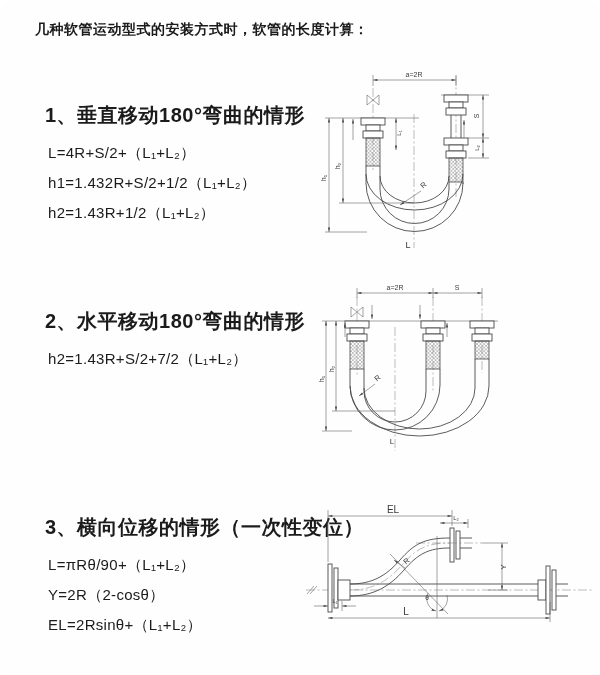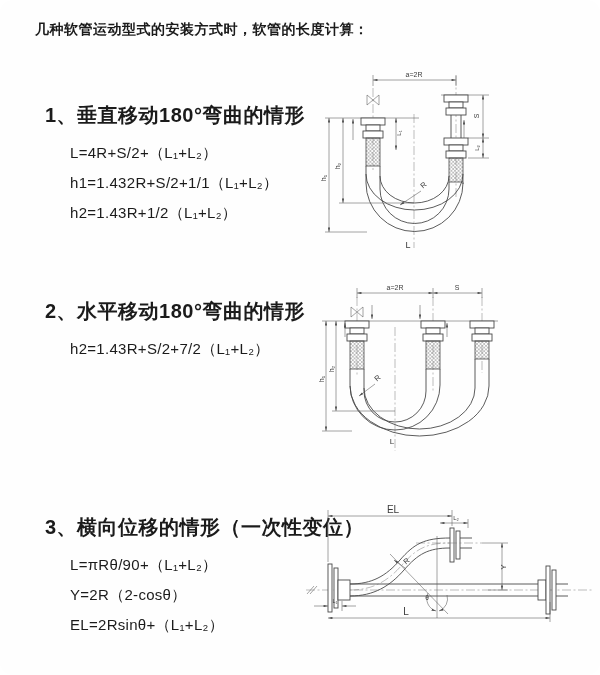--- a/index.html
+++ b/index.html
@@ -1,23 +1,23 @@
 <!DOCTYPE html>
 <html><head>
 <meta charset="utf-8">
 <style>
   html,body{margin:0;padding:0;}
   body{width:600px;height:675px;background:#ffffff;position:relative;
        font-family:"Liberation Sans","DejaVu Sans",sans-serif;color:#1b1b1b;overflow:hidden;}
   .page{position:absolute;inset:0;background:#fefefe;border-radius:13px;}
   .title{position:absolute;left:35px;top:21px;font-size:14px;font-weight:bold;letter-spacing:.5px;white-space:nowrap;}
   .section{position:absolute;left:45px;}
-  #s1{top:102px}#s2{top:298px}#s3{top:514px}
+  #s1{top:102px}#s2{top:308px}#s3{top:514px}
   .heading{font-size:20px;font-weight:bold;letter-spacing:.5px;white-space:nowrap;}
-  .formulas{margin:9px 0 0 25px;}
+  .formulas{margin:9px 0 0 3px;}
   .formula{font-size:15px;line-height:30px;letter-spacing:.3px;white-space:nowrap;}
   .diagram{position:absolute;}
   #d1{left:311px;top:70px}#d2{left:306px;top:281px}#d3{left:298px;top:500px}
   svg{display:block}
   svg text{fill:#3a3a3a;font-family:"Liberation Sans","DejaVu Sans",sans-serif;}
   .ln{stroke:#4a4a4a;stroke-width:.9;fill:none}
   .thin{stroke:#5a5a5a;stroke-width:.55;fill:none}
   .dim{stroke:#555;stroke-width:.55;fill:none}
   .cl{stroke:#7a7a7a;stroke-width:.5;fill:none;stroke-dasharray:9 2.5 2 2.5}
   .fit{fill:#fff;stroke:#4a4a4a;stroke-width:.9}
@@ -27,21 +27,21 @@
 <body>
 
 <div class="page">
 
   <div class="title">几种软管运动型式的安装方式时，软管的长度计算：</div>
 
   <div class="section" id="s1">
     <div class="heading">1、垂直移动180°弯曲的情形</div>
     <div class="formulas">
       <div class="formula">L=4R+S/2+（L₁+L₂）</div>
-      <div class="formula">h1=1.432R+S/2+1/1（L₁+L₂）</div>
+      <div class="formula">h1=1.432R+S/2+1/2（L₁+L₂）</div>
       <div class="formula">h2=1.43R+1/2（L₁+L₂）</div>
     </div>
   </div>
 
   <div class="section" id="s2">
     <div class="heading">2、水平移动180°弯曲的情形</div>
     <div class="formulas">
       <div class="formula">h2=1.43R+S/2+7/2（L₁+L₂）</div>
     </div>
   </div>

